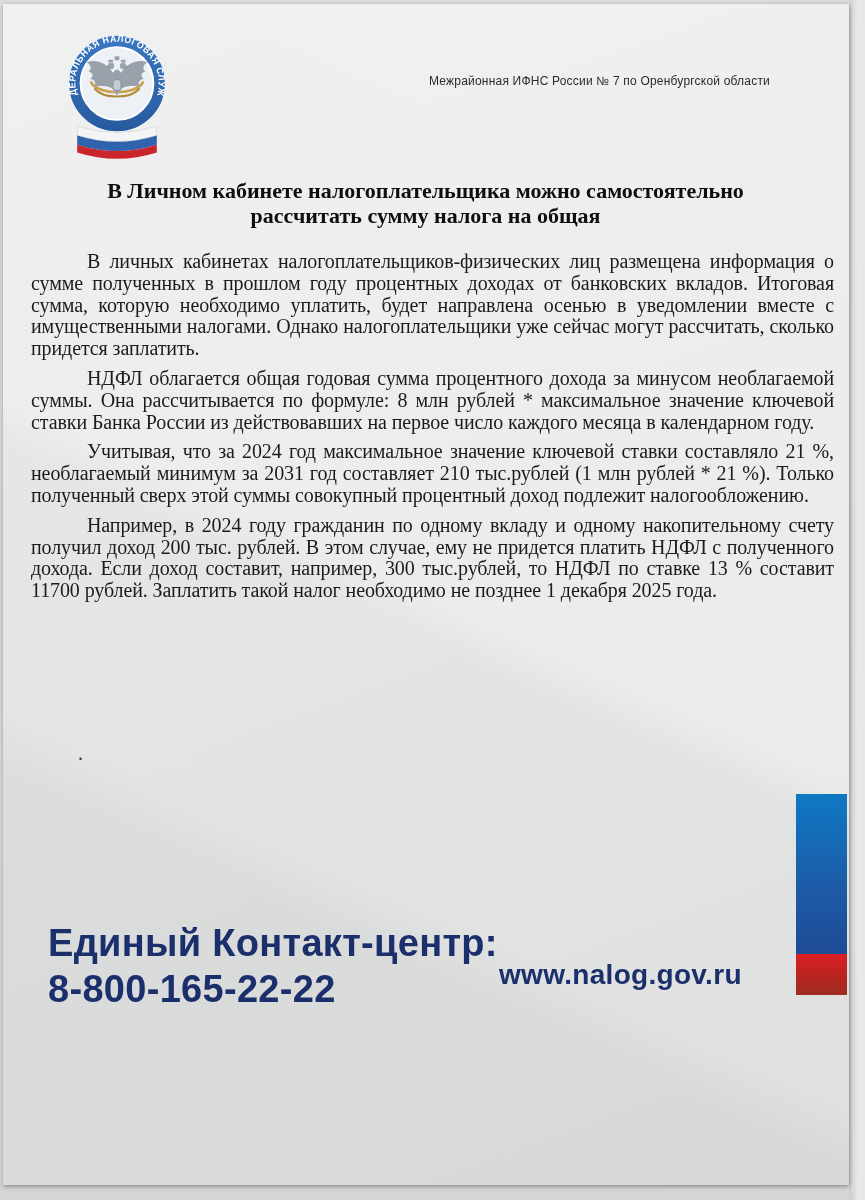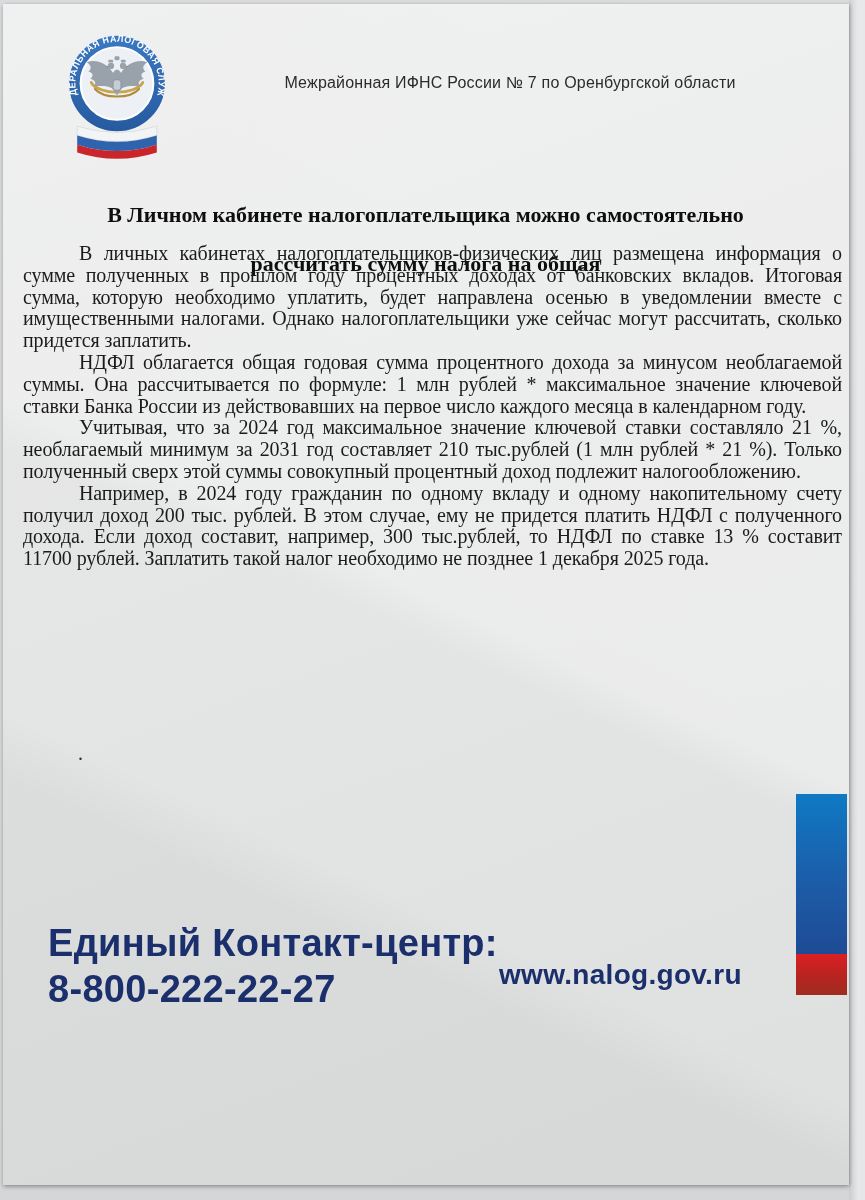--- a/index.html
+++ b/index.html
@@ -21,37 +21,37 @@
       #e5e6e6;
     box-shadow:0 2px 4px rgba(0,0,0,0.28), 2px 0 3px rgba(0,0,0,0.12);
   }
   .right-edge {
     position:absolute; top:0; right:0; width:16px; height:100%;
     background:linear-gradient(to right, rgba(0,0,0,0.05) 0%, rgba(244,246,246,0.55) 55%, rgba(236,238,239,0.7) 100%);
   }
   .logo { position:absolute; left:56px; top:34px; width:122px; height:132px; }
   .header-office {
     position:absolute; left:250px; top:74px; width:520px;
-    text-align:center;
+    text-align:right;
     font-family:"Liberation Sans", sans-serif;
-    font-size:16px; color:#2b2b2b; letter-spacing:0.2px;
+    font-size:12px; color:#2b2b2b; letter-spacing:0.2px;
   }
   .title {
     position:absolute; left:0; right:14px; top:178px; margin:0;
     text-align:center;
     font-family:"Liberation Serif", serif;
     font-size:22px; line-height:1.15; font-weight:bold; color:#0e0e0e;
   }
-  .title span { display:block;margin-top:24px; }
+  .title span { display:block; }
   .body-text {
     position:absolute; left:23px; top:243px; width:819px;
     font-size:20px; line-height:21.8px; color:#1b1b1b;
     text-align:justify;
   }
-  .body-text p { margin:0; text-indent:56px; letter-spacing:-0.1px; }
+  .body-text p { margin:8px; text-indent:56px; letter-spacing:-0.1px; }
   .stray { position:absolute; left:78px; top:742px; font-size:20px; color:#2e2e2e; }
   .contact {
     position:absolute; left:48px; top:920px;
     font-family:"Liberation Sans", sans-serif;
     font-weight:bold; font-size:38px; line-height:1.22;
     color:#1a2f6b; letter-spacing:0.3px;
   }
   .website {
     position:absolute; left:499px; top:959px;
     font-family:Liberation Sans, sans-serif;
@@ -111,30 +111,30 @@
 
   <div class="header-office">Межрайонная ИФНС России № 7 по Оренбургской области</div>
 
   <h1 class="title">
     <span>В Личном кабинете налогоплательщика можно самостоятельно</span>
     <span>рассчитать сумму налога на общая</span>
   </h1>
 
   <div class="body-text">
     <p>В личных кабинетах налогоплательщиков-физических лиц размещена информация о сумме полученных в прошлом году процентных доходах от банковских вкладов. Итоговая сумма, которую необходимо уплатить, будет направлена осенью в уведомлении вместе с имущественными налогами. Однако налогоплательщики уже сейчас могут рассчитать, сколько придется заплатить.</p>
-    <p>НДФЛ облагается общая годовая сумма процентного дохода за минусом необлагаемой суммы. Она рассчитывается по формуле: 1 млн рублей * максимальное значение ключевой ставки Банка России из действовавших на первое число каждого месяца в календарном году.</p>
+    <p>НДФЛ облагается общая годовая сумма процентного дохода за минусом необлагаемой суммы. Она рассчитывается по формуле: 8 млн рублей * максимальное значение ключевой ставки Банка России из действовавших на первое число каждого месяца в календарном году.</p>
     <p>Учитывая, что за 2024 год максимальное значение ключевой ставки составляло 21 %, необлагаемый минимум за 2031 год составляет 210 тыс.рублей (1 млн рублей * 21 %). Только полученный сверх этой суммы совокупный процентный доход подлежит налогообложению.</p>
     <p>Например, в 2024 году гражданин по одному вкладу и одному накопительному счету получил доход 200 тыс. рублей. В этом случае, ему не придется платить НДФЛ с полученного дохода. Если доход составит, например, 300 тыс.рублей, то НДФЛ по ставке 13 % составит 11700 рублей. Заплатить такой налог необходимо не позднее 1 декабря 2025 года.</p>
   </div>
 
   <div class="stray">.</div>
 
   <div class="contact">
     <div>Единый Контакт-центр:</div>
-    <div>8-800-222-22-27</div>
+    <div>8-800-165-22-22</div>
   </div>
 
   <div class="website">www.nalog.gov.ru</div>
 
   <div class="ribbon">
     <div class="ribbon-blue"></div>
     <div class="ribbon-red"></div>
   </div>
 
 </div>

